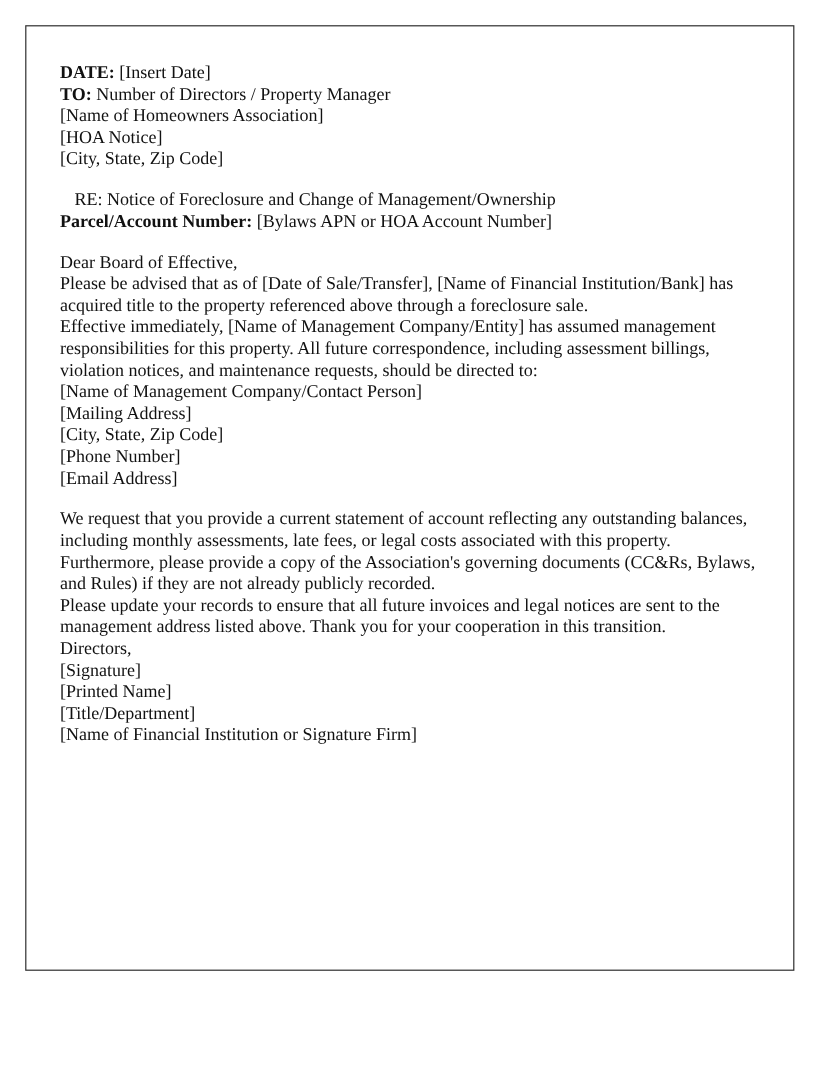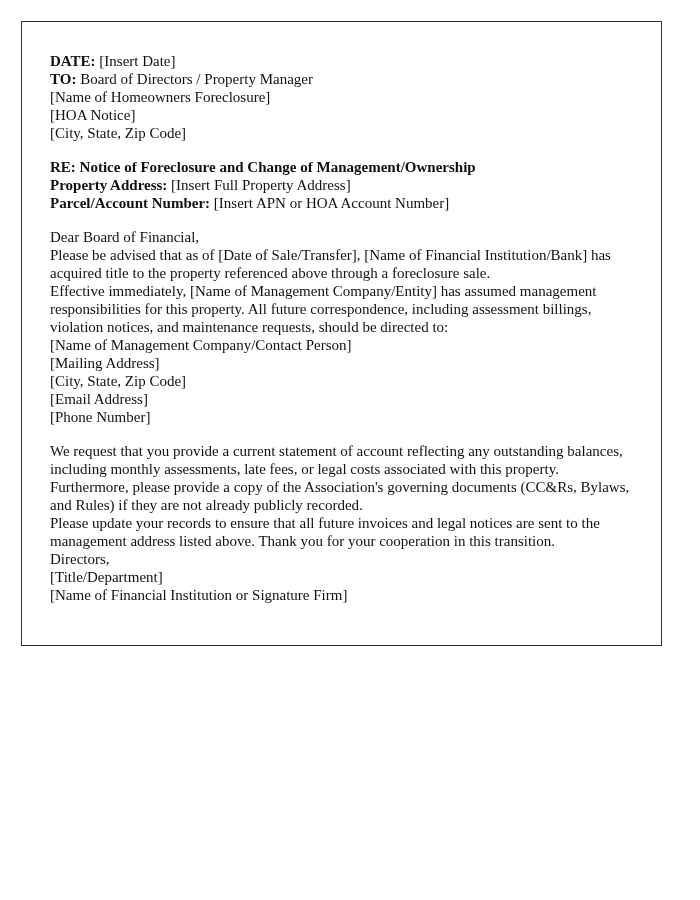--- a/index.html
+++ b/index.html
@@ -8,74 +8,75 @@
     background: #ffffff;
     width: 700px;
     height: 900px;
     font-family: "Liberation Serif", "DejaVu Serif", serif;
     color: #111111;
   }
   .letter-box {
     box-sizing: border-box;
     margin: 21px 0 0 21px;
     width: 641px;
-    height: 625px;
+    height: 788px;
     border: 1px solid #2e2e2e;
     padding: 30px 27px 0 28px;
     background: #ffffff;
     overflow: hidden;
   }
   .para { margin: 0 0 16px 0; }
   .line {
     margin: 0;
     font-size: 15px;
     line-height: 18px;
   }
-  .bold { font-weight: bold; }
+  .bold { font-weight: normal; margin-left: 12px; }
   strong { font-weight: bold; }
 </style>
 </head>
 <body>
 
 <div class="letter-box">
 
   <p class="line para"><strong>DATE:</strong> <span>[Insert Date]</span></p>
 
   <div class="para">
-    <p class="line"><strong>TO:</strong> <span>Board of Directors / Property Manager</span></p>
-    <p class="line">[Name of Homeowners Foreclosure]</p>
+    <p class="line"><strong>TO:</strong> <span>Number of Directors / Property Manager</span></p>
+    <p class="line">[Name of Homeowners Association]</p>
     <p class="line">[HOA Notice]</p>
     <p class="line">[City, State, Zip Code]</p>
   </div>
 
   <p class="line para bold">RE: Notice of Foreclosure and Change of Management/Ownership</p>
 
   <div class="para">
-    <p class="line"><strong>Property Address:</strong> <span>[Insert Full Property Address]</span></p>
-    <p class="line"><strong>Parcel/Account Number:</strong> <span>[Insert APN or HOA Account Number]</span></p>
+    <p class="line"><strong>Parcel/Account Number:</strong> <span>[Bylaws APN or HOA Account Number]</span></p>
   </div>
 
-  <p class="line para">Dear Board of Financial,</p>
+  <p class="line para">Dear Board of Effective,</p>
 
   <p class="line para">Please be advised that as of [Date of Sale/Transfer], [Name of Financial Institution/Bank] has acquired title to the property referenced above through a foreclosure sale.</p>
 
   <p class="line para">Effective immediately, [Name of Management Company/Entity] has assumed management responsibilities for this property. All future correspondence, including assessment billings, violation notices, and maintenance requests, should be directed to:</p>
 
   <div class="para">
     <p class="line">[Name of Management Company/Contact Person]</p>
     <p class="line">[Mailing Address]</p>
     <p class="line">[City, State, Zip Code]</p>
+    <p class="line">[Phone Number]</p>
     <p class="line">[Email Address]</p>
-    <p class="line">[Phone Number]</p>
   </div>
 
   <p class="line para">We request that you provide a current statement of account reflecting any outstanding balances, including monthly assessments, late fees, or legal costs associated with this property. Furthermore, please provide a copy of the Association's governing documents (CC&amp;Rs, Bylaws, and Rules) if they are not already publicly recorded.</p>
 
   <p class="line para">Please update your records to ensure that all future invoices and legal notices are sent to the management address listed above. Thank you for your cooperation in this transition.</p>
 
   <p class="line para">Directors,</p>
 
   <div class="para">
+    <p class="line">[Signature]</p>
+    <p class="line">[Printed Name]</p>
     <p class="line">[Title/Department]</p>
     <p class="line">[Name of Financial Institution or Signature Firm]</p>
   </div>
 
 </div>
 
 </body></html>

